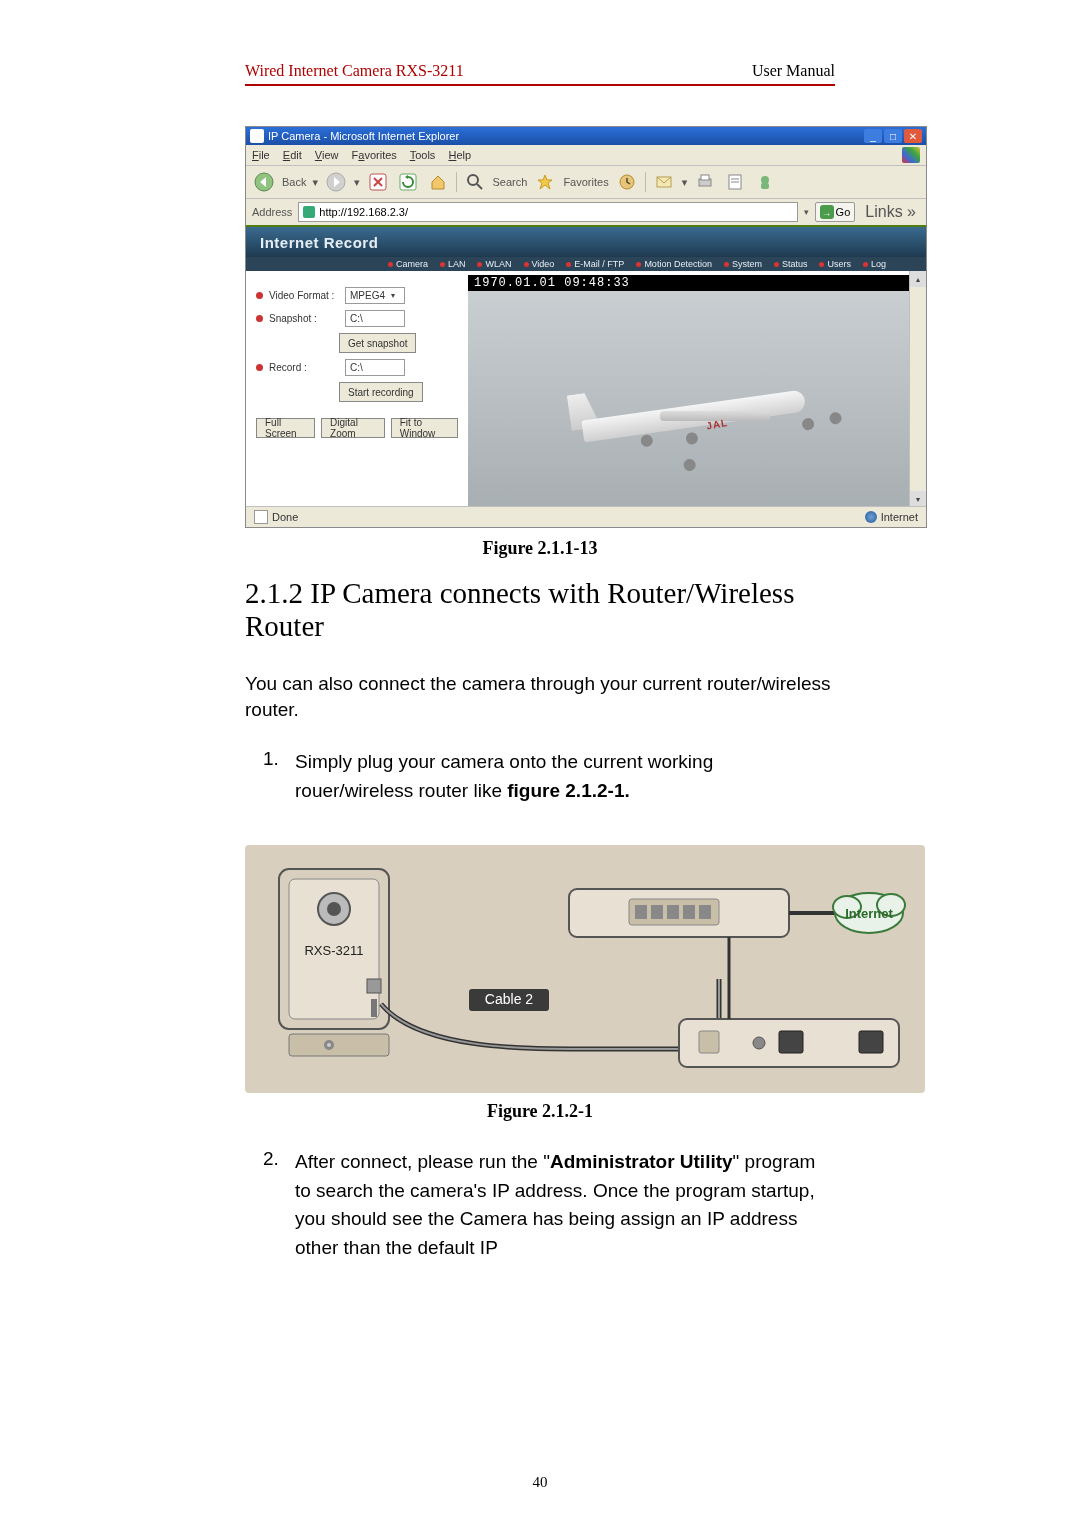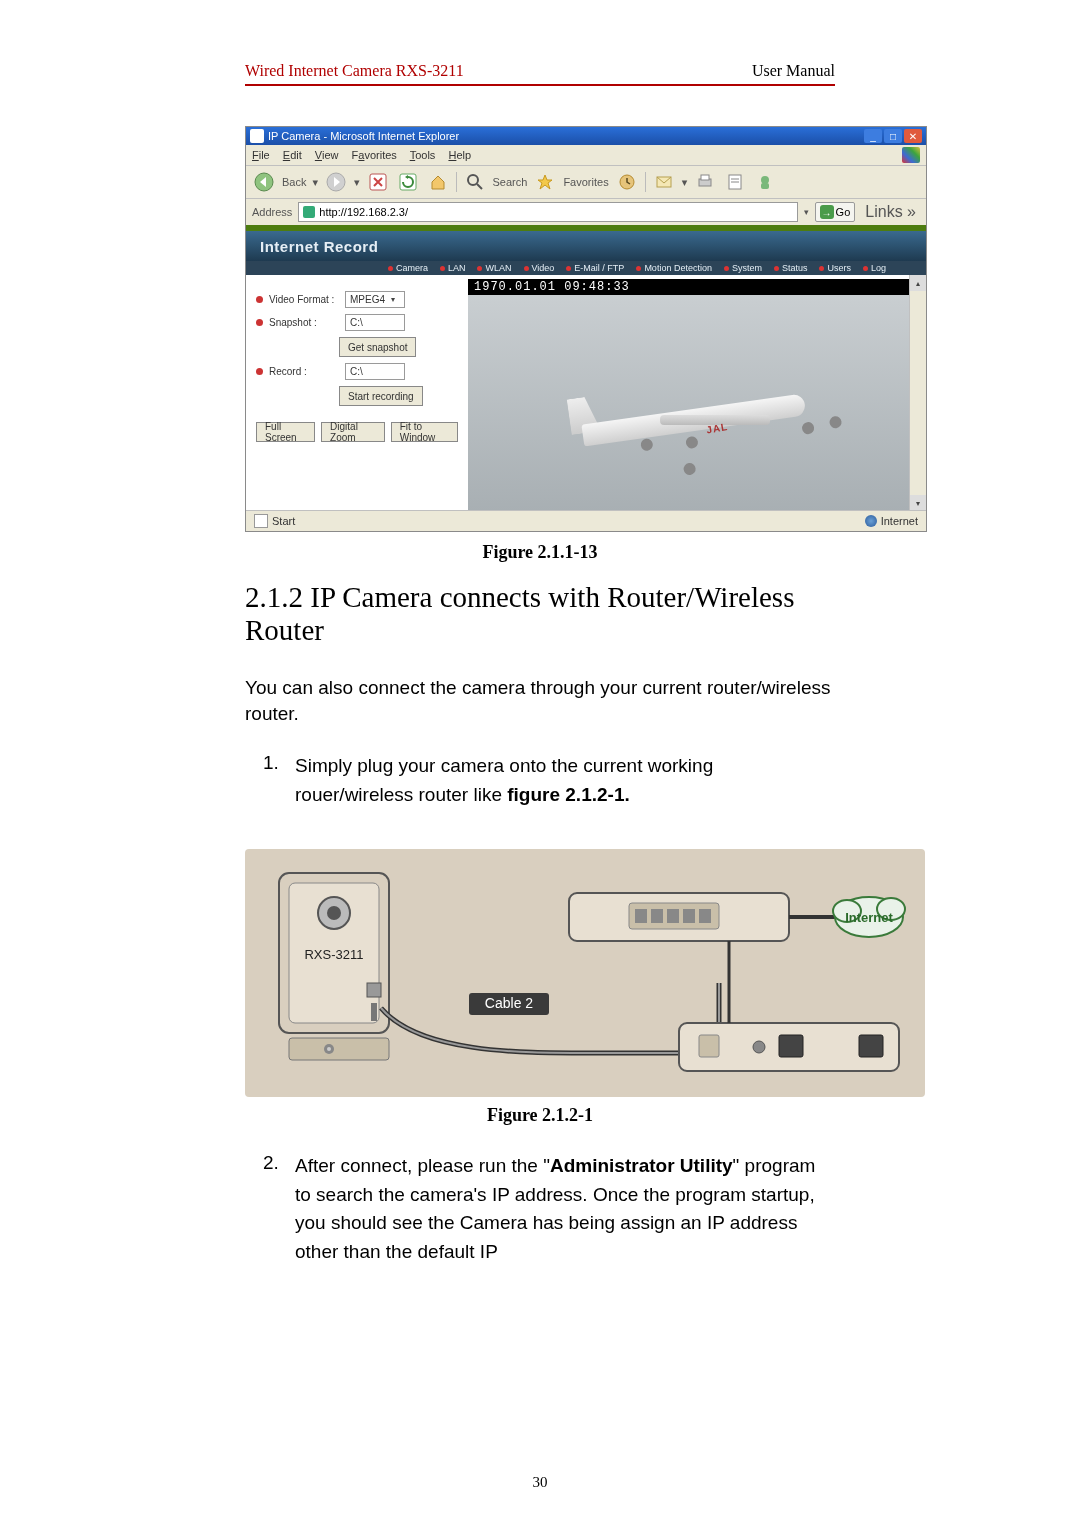--- a/index.html
+++ b/index.html
@@ -92,21 +92,21 @@
     border: 1px solid rgba(0,0,0,0);
   }
   .tb-btn svg { display: block; }
   .tb-text { font-size: 11px; color: #555; }
   .ie-addrbar {
     background: #ece9d8;
     display: flex;
     align-items: center;
     gap: 6px;
     padding: 3px 6px;
-    border-bottom: 6px solid #4d7c0f;
+    border-bottom: 2px solid #4d7c0f;
   }
   .ie-addrbar .addr-label { font-size: 11px; color: #555; }
   .ie-addrbar .addr-field {
     flex: 1; background: #fff; border: 1px solid #9a9a9a;
     padding: 1px 4px; font-size: 11px; display: flex; align-items: center; gap: 4px;
     height: 16px;
   }
   .ie-addrbar .addr-icon {
     width: 12px; height: 12px; background: #3a7; border-radius: 2px;
     display: inline-block;
@@ -472,21 +472,21 @@
           </div>
         </div>
       </div>
       <div class="ie-scrollbar">
         <div class="sb-btn">▴</div>
         <div class="sb-btn">▾</div>
       </div>
       <div class="ie-statusbar">
         <div class="status-left">
           <span class="page-icon"></span>
-          <span>Start</span>
+          <span>Done</span>
         </div>
         <div class="status-right">
           <span class="globe"></span>
           <span>Internet</span>
         </div>
       </div>
     </div>
   </div>
 
   <div class="caption">Figure 2.1.1-13</div>
@@ -553,15 +553,15 @@
 
   <div class="caption">Figure 2.1.2-1</div>
 
   <div class="list-item">
     <span class="num">2.</span>
     <span class="txt">
       <span>After connect, please run the "</span><b>Administrator Utility</b><span>" program to search the camera's IP address. Once the program startup, you should see the Camera has being assign an IP address other than the default IP</span>
     </span>
   </div>
 
-  <div class="page-num">30</div>
+  <div class="page-num">40</div>
 
 </div>
 
 </body></html>

